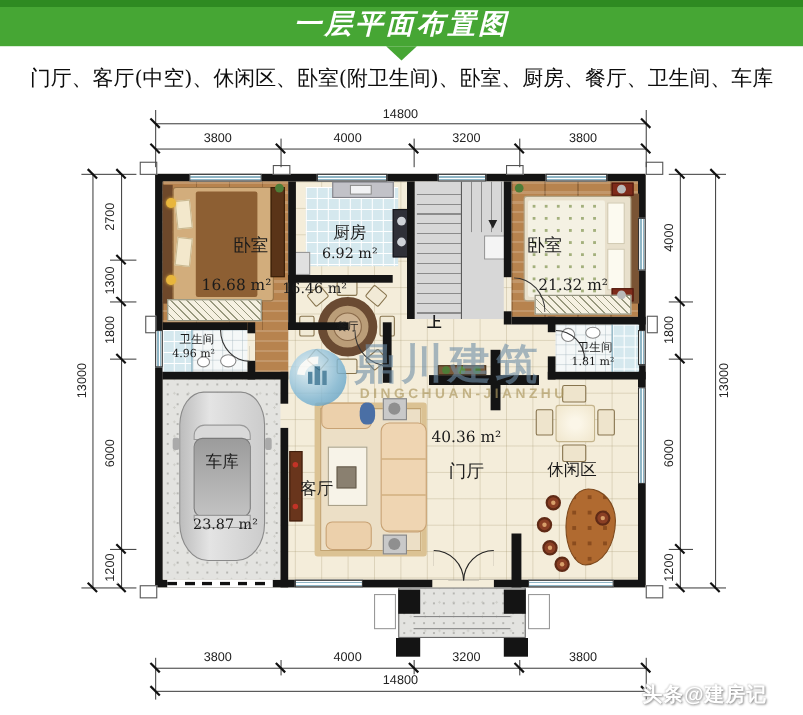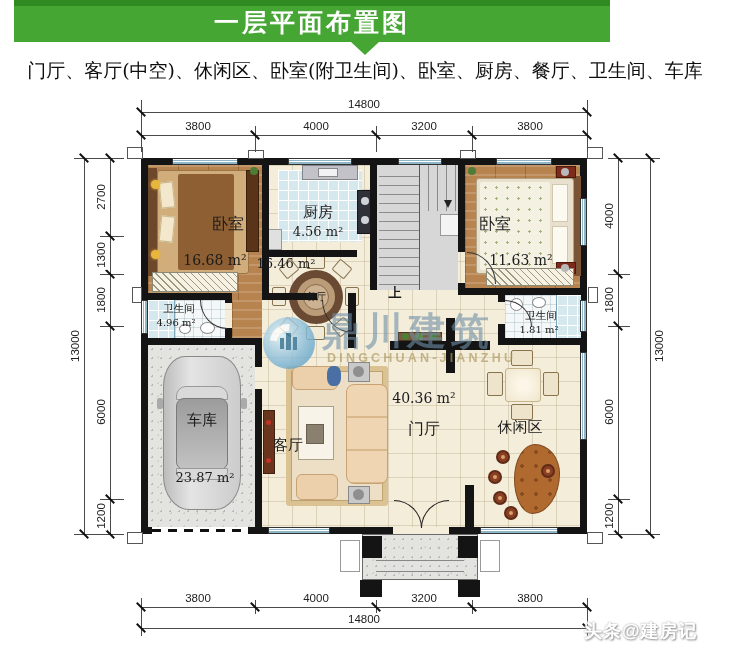--- a/index.html
+++ b/index.html
@@ -1,20 +1,20 @@
 <!DOCTYPE html>
 <html><head>
 <meta charset="utf-8">
 <style>
   html,body{margin:0;padding:0;}
   body{width:730px;height:650px;position:relative;background:#fff;overflow:hidden;
        font-family:"Liberation Sans", sans-serif;}
   .abs{position:absolute;}
   
-  .banner{left:14px;top:0;width:596px;height:42px;background:linear-gradient(180deg,#2e8a21 0,#2e8a21 6px,#46a634 6px);z-index:70;}
+  .banner{left:0;top:0;width:730px;height:42px;background:linear-gradient(180deg,#2e8a21 0,#2e8a21 6px,#46a634 6px);z-index:70;font-style:italic;}
   .banner-title{position:absolute;left:0;top:0;width:100%;text-align:center;line-height:44px;color:#fff;
       font-size:25px;font-weight:bold;letter-spacing:3px;}
   .banner-tri{left:351px;top:42px;width:0;height:0;border-left:14px solid transparent;
       border-right:14px solid transparent;border-top:13px solid #46a634;z-index:70;}
   .subtitle{left:0;top:58px;width:730px;text-align:center;font-size:19px;color:#0d0d0d;
       font-family:"DejaVu Serif", serif;letter-spacing:0px;z-index:70;}
   
   .dim{position:absolute;font-size:11.5px;color:#222;background:#fff;padding:0 2px;
       transform:translate(-50%,-50%);white-space:nowrap;z-index:30;}
   .dimv{transform:translate(-50%,-50%) rotate(-90deg);}
@@ -329,24 +329,24 @@
 <div class="abs" style="left:340px;top:540px;width:20px;height:32px;background:#fff;border:1px solid #999;box-sizing:border-box;z-index:5;"></div>
 <div class="abs" style="left:480px;top:540px;width:20px;height:32px;background:#fff;border:1px solid #999;box-sizing:border-box;z-index:5;"></div>
 <div class="abs" style="left:362px;top:536px;width:20px;height:22px;background:#141414;z-index:7;"></div>
 <div class="abs" style="left:458px;top:536px;width:20px;height:22px;background:#141414;z-index:7;"></div>
 <div class="abs" style="left:360px;top:580px;width:22px;height:17px;background:#141414;z-index:7;"></div>
 <div class="abs" style="left:458px;top:580px;width:22px;height:17px;background:#141414;z-index:7;"></div>
 
 <div class="roomlbl" style="left:228px;top:224px;font-size:16px;">卧室</div>
 <div class="roomlbl" style="left:215px;top:260px;font-size:14px;">16.68 m²</div>
 <div class="roomlbl" style="left:318px;top:212px;font-size:15px;">厨房</div>
-<div class="roomlbl" style="left:318px;top:231px;font-size:13px;">4.56 m²</div>
+<div class="roomlbl" style="left:318px;top:231px;font-size:13px;">6.92 m²</div>
 <div class="roomlbl" style="left:286px;top:263px;font-size:13px;">16.46 m²</div>
 <div class="roomlbl" style="left:495px;top:224px;font-size:16px;">卧室</div>
-<div class="roomlbl" style="left:521px;top:260px;font-size:14px;">11.63 m²</div>
+<div class="roomlbl" style="left:521px;top:260px;font-size:14px;">21.32 m²</div>
 <div class="roomlbl" style="left:179px;top:309px;font-size:10.5px;">卫生间</div>
 <div class="roomlbl" style="left:176px;top:322px;font-size:10px;">4.96 m²</div>
 <div class="roomlbl" style="left:541px;top:316px;font-size:10.5px;">卫生间</div>
 <div class="roomlbl" style="left:539px;top:329px;font-size:10px;">1.81 m²</div>
 <div class="roomlbl" style="left:202px;top:420px;font-size:15px;z-index:41;">车库</div>
 <div class="roomlbl" style="left:205px;top:477px;font-size:13px;z-index:41;">23.87 m²</div>
 <div class="roomlbl" style="left:424px;top:398px;font-size:14px;">40.36 m²</div>
 <div class="roomlbl" style="left:424px;top:429px;font-size:16px;">门厅</div>
 <div class="roomlbl" style="left:288px;top:445px;font-size:15px;">客厅</div>
 <div class="roomlbl" style="left:520px;top:427px;font-size:15px;">休闲区</div>

